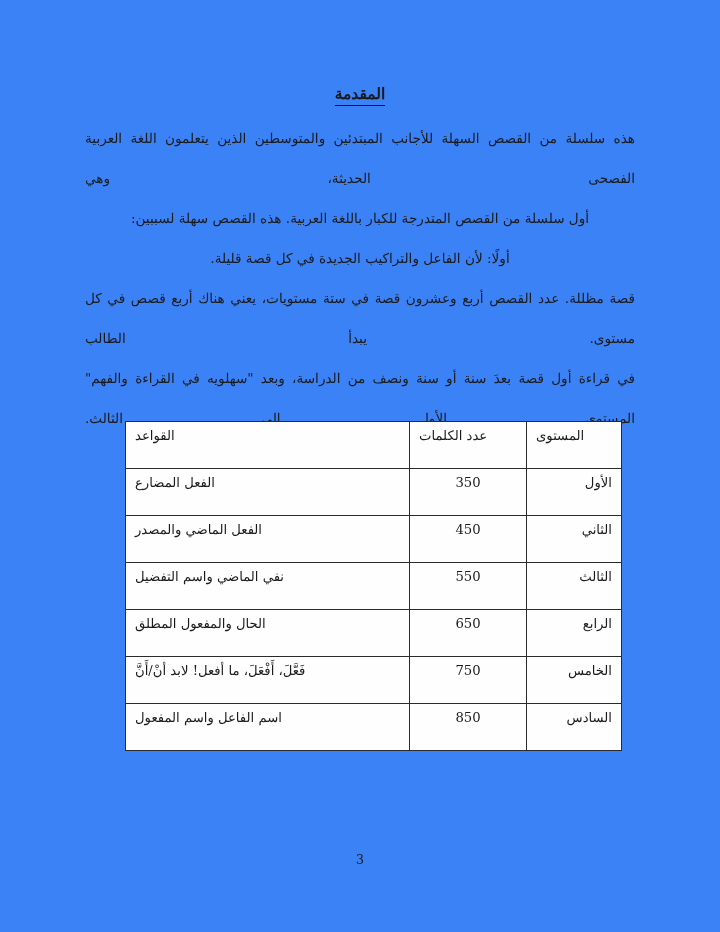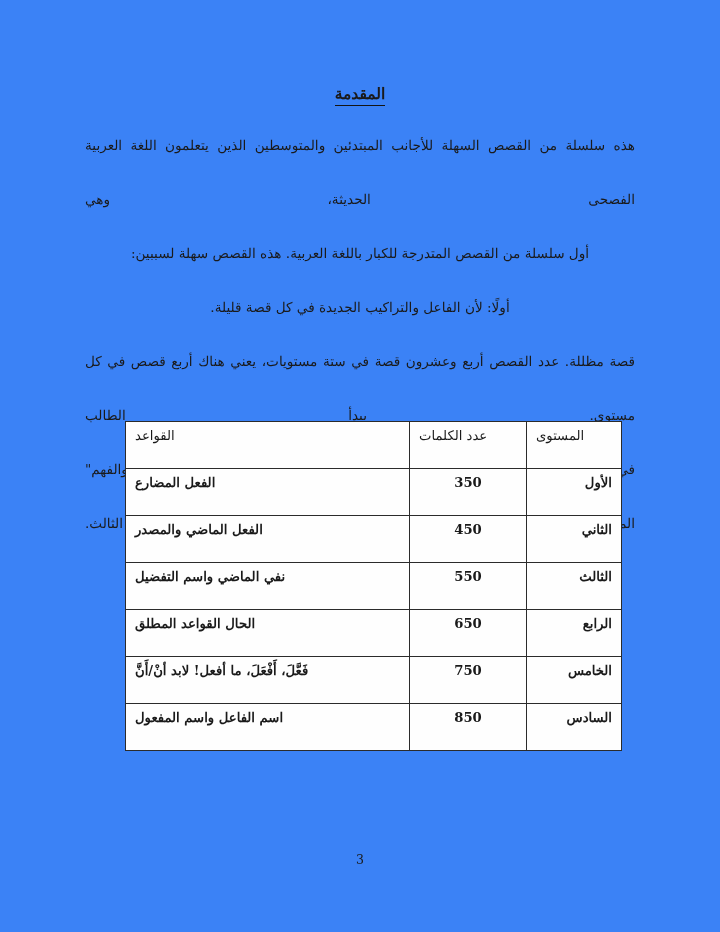--- a/index.html
+++ b/index.html
@@ -45,21 +45,21 @@
     position: absolute;
     top: 118px;
     right: 85px;
     left: 85px;
     direction: rtl;
     text-align: justify;
     text-align-last: justify;
   }
   .para {
     font-size: 13.6px;
-    line-height: 54px;
+    line-height: 40px;
     margin: 0;
     direction: rtl;
     text-align: justify;
     text-justify: inter-word;
   }
   .para.center-line {
     text-align: center;
     text-align-last: center;
   }
   .para.block-just {
@@ -78,21 +78,21 @@
   table.grammar-table {
     border-collapse: collapse;
     width: 100%;
     direction: rtl;
     table-layout: fixed;
   }
   table.grammar-table th,
   table.grammar-table td {
     border: 1.15px solid #2b2b2b;
     font-size: 13.2px;
-    font-weight: 700;
+    font-weight: 400;
     vertical-align: top;
     padding: 6px 9px 14px 9px;
     height: 26px;
     background: #fefefe;
   }
   table.grammar-table th {
     text-align: left;
     font-weight: 400;
   }
   col.col-level   { width: 95px; }
@@ -166,21 +166,21 @@
           <td class="cell-rules">الفعل الماضي والمصدر</td>
         </tr>
         <tr>
           <td class="cell-level">الثالث</td>
           <td class="cell-count">550</td>
           <td class="cell-rules">نفي الماضي واسم التفضيل</td>
         </tr>
         <tr>
           <td class="cell-level">الرابع</td>
           <td class="cell-count">650</td>
-          <td class="cell-rules">الحال القواعد المطلق</td>
+          <td class="cell-rules">الحال والمفعول المطلق</td>
         </tr>
         <tr>
           <td class="cell-level">الخامس</td>
           <td class="cell-count">750</td>
           <td class="cell-rules">فَعَّلَ، أَفْعَلَ، ما أفعل! لابد أنْ/أَنَّ</td>
         </tr>
         <tr>
           <td class="cell-level">السادس</td>
           <td class="cell-count">850</td>
           <td class="cell-rules">اسم الفاعل واسم المفعول</td>

